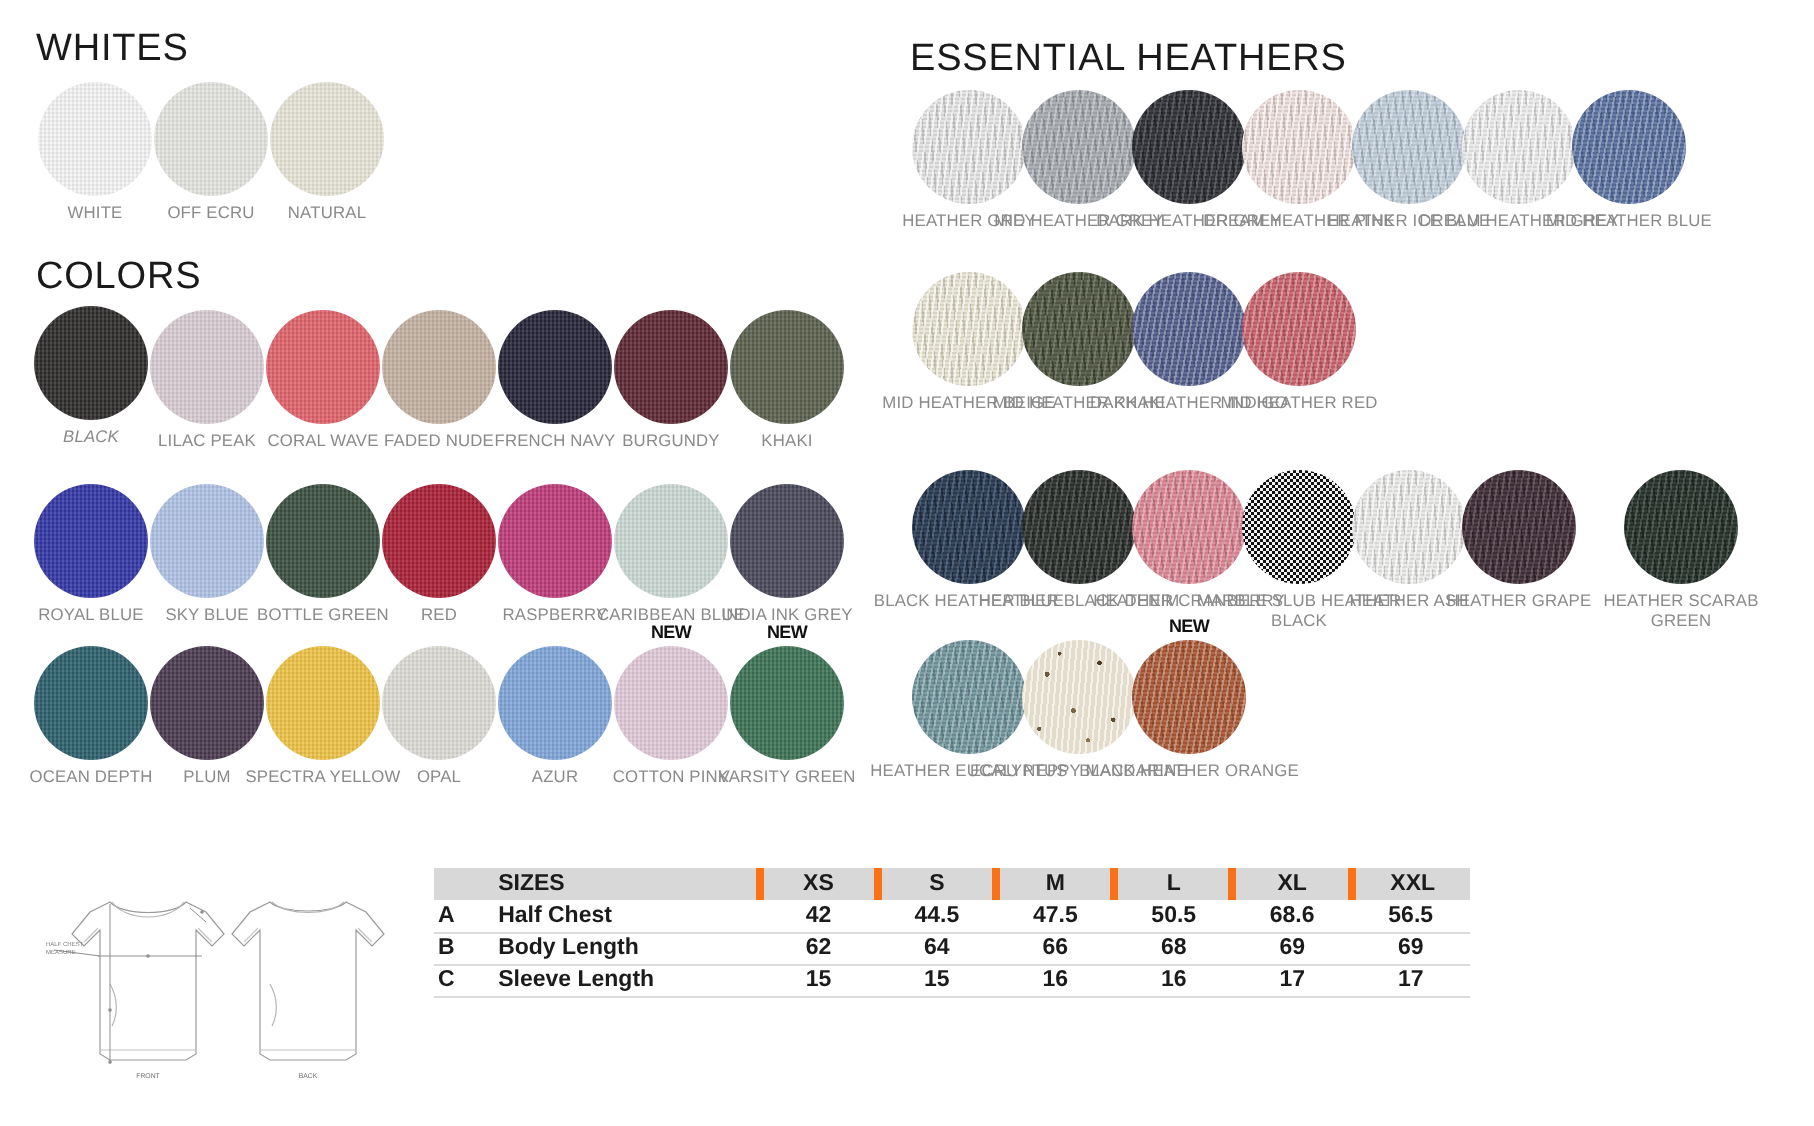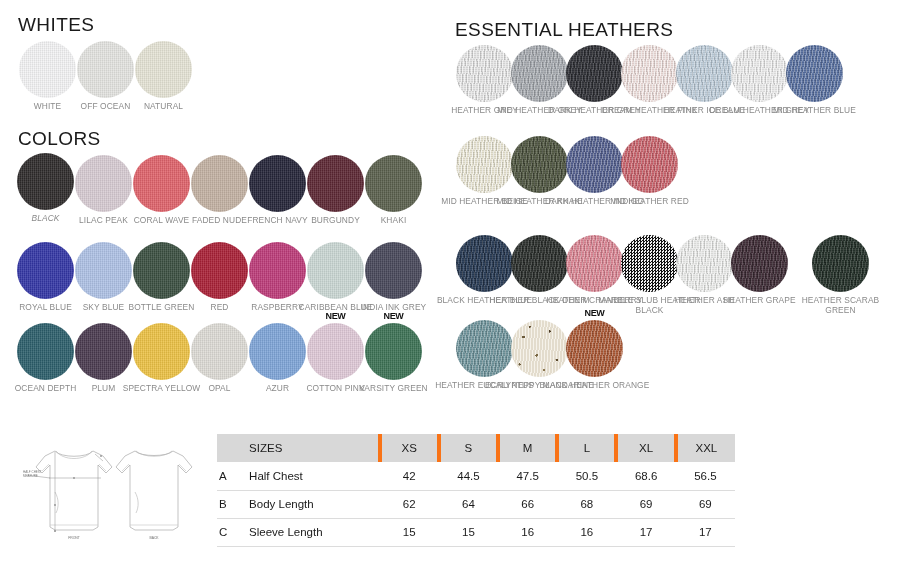--- a/index.html
+++ b/index.html
@@ -61,22 +61,22 @@
   #size-table {
     position: absolute;
     left: 217px; top: 434px;
     width: 518px;
     border-collapse: collapse;
     font-size: 11.5px;
     color: #1b1b1b;
   }
   #size-table th, #size-table td {
     padding: 0;
-    height: 28px;
-    font-weight: normal;
+    height: 16px;
+    font-weight: bold;
     vertical-align: middle;
   }
   #size-table thead tr { background: #d8d8d8; }
   #size-table thead th { font-size: 11.5px; color: #1b1b1b; }
   #size-table thead th.sep { border-left: 4px solid #f97316; }
   #size-table tbody tr { border-bottom: 1px solid #dcdcdc; }
   .col-letter { width: 22px; text-align: left; padding-left: 2px !important; }
   .col-name   { width: 140px; text-align: left; padding-left: 10px !important; }
   .col-val    { width: 59px; text-align: center; }
 
@@ -103,21 +103,21 @@
 <div id="page">
 
   <div class="section-title" style="left:18px; top:14px;">WHITES</div>
   <div class="swatch-group" id="grp-whites">
       <div class="swatch" style="left: 19px; top: 41px;">
         <div class="disc" style="background: repeating-linear-gradient(90deg, rgba(255, 255, 255, 0.1) 0px, rgba(255, 255, 255, 0.1) 1px, rgba(0, 0, 0, 0.05) 1px, rgba(0, 0, 0, 0.05) 2px), repeating-linear-gradient(0deg, rgba(255, 255, 255, 0.06) 0px, rgba(255, 255, 255, 0.06) 1px, rgba(0, 0, 0, 0.04) 1px, rgba(0, 0, 0, 0.04) 2px) rgb(244, 244, 245);"></div>
         <div class="swatch-label">WHITE</div>
       </div>
       <div class="swatch" style="left: 77px; top: 41px;">
         <div class="disc" style="background: repeating-linear-gradient(90deg, rgba(255, 255, 255, 0.1) 0px, rgba(255, 255, 255, 0.1) 1px, rgba(0, 0, 0, 0.05) 1px, rgba(0, 0, 0, 0.05) 2px), repeating-linear-gradient(0deg, rgba(255, 255, 255, 0.06) 0px, rgba(255, 255, 255, 0.06) 1px, rgba(0, 0, 0, 0.04) 1px, rgba(0, 0, 0, 0.04) 2px) rgb(228, 228, 225);"></div>
-        <div class="swatch-label">OFF OCEAN</div>
+        <div class="swatch-label">OFF ECRU</div>
       </div>
       <div class="swatch" style="left: 135px; top: 41px;">
         <div class="disc" style="background: repeating-linear-gradient(90deg, rgba(255, 255, 255, 0.1) 0px, rgba(255, 255, 255, 0.1) 1px, rgba(0, 0, 0, 0.05) 1px, rgba(0, 0, 0, 0.05) 2px), repeating-linear-gradient(0deg, rgba(255, 255, 255, 0.06) 0px, rgba(255, 255, 255, 0.06) 1px, rgba(0, 0, 0, 0.04) 1px, rgba(0, 0, 0, 0.04) 2px) rgb(230, 228, 214);"></div>
         <div class="swatch-label">NATURAL</div>
       </div>
     </div>
 
   <div class="section-title" style="left:18px; top:128px;">COLORS</div>
   <div class="swatch-group" id="grp-colors">
       <div class="swatch" style="left: 17px; top: 153px; font-style: italic;">

